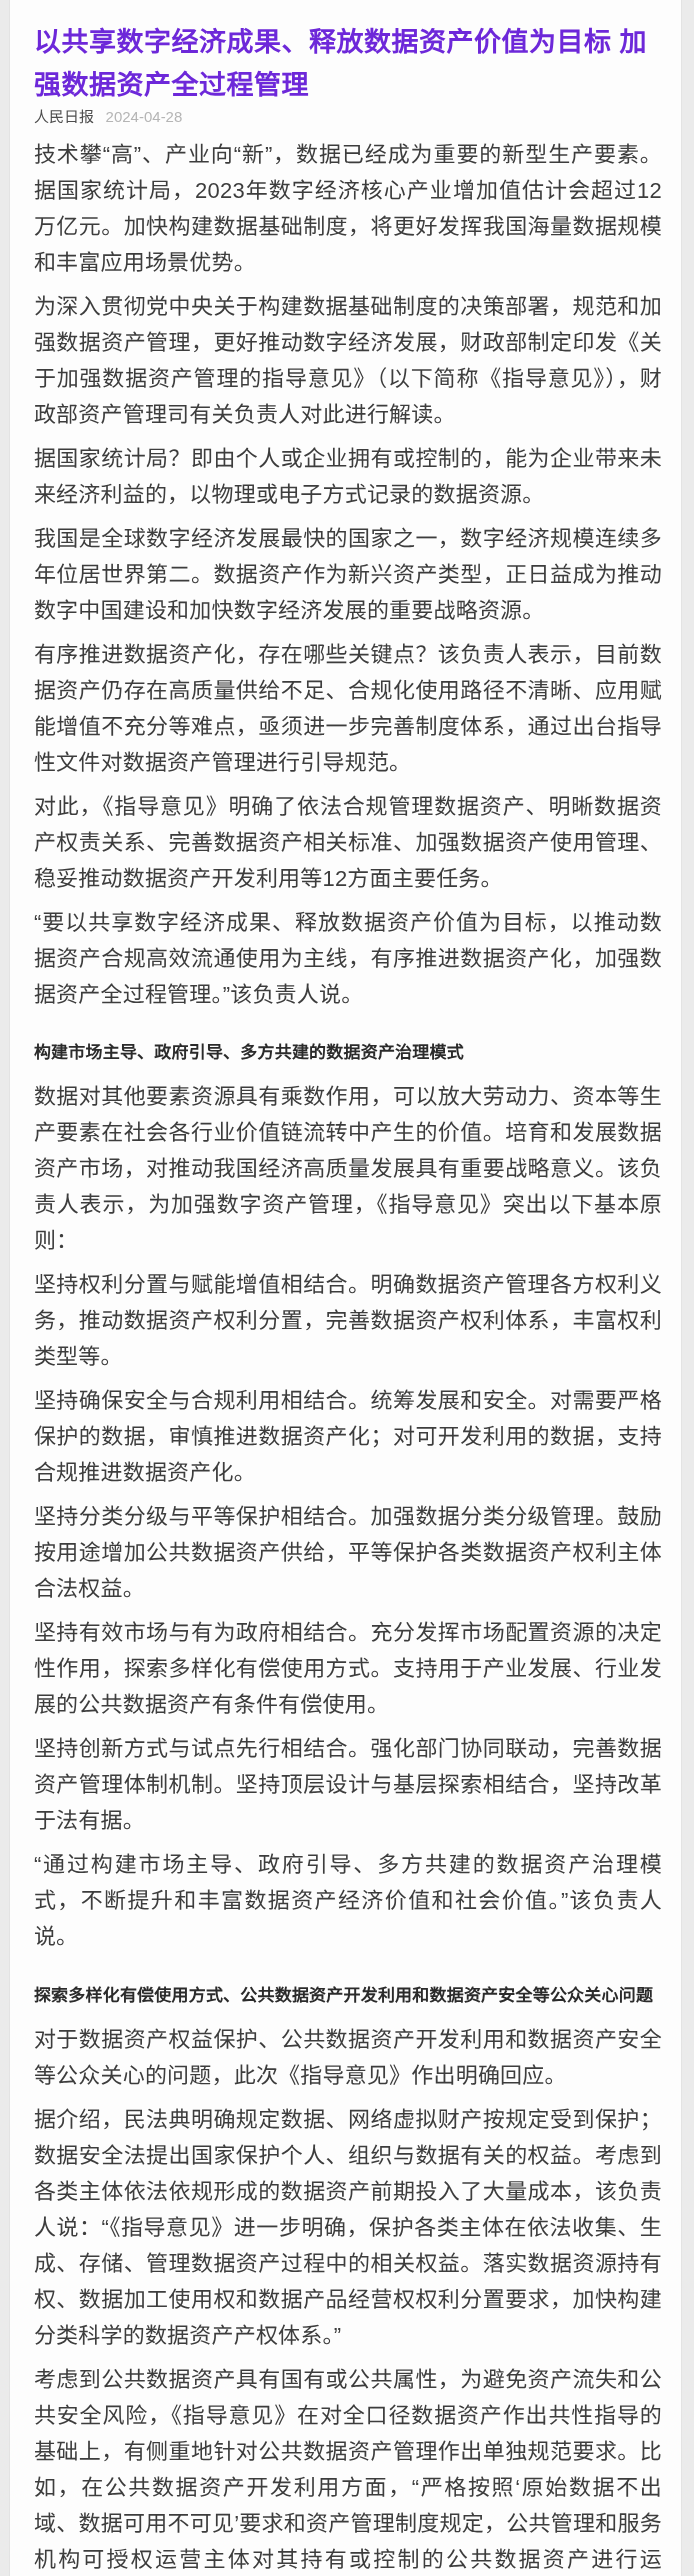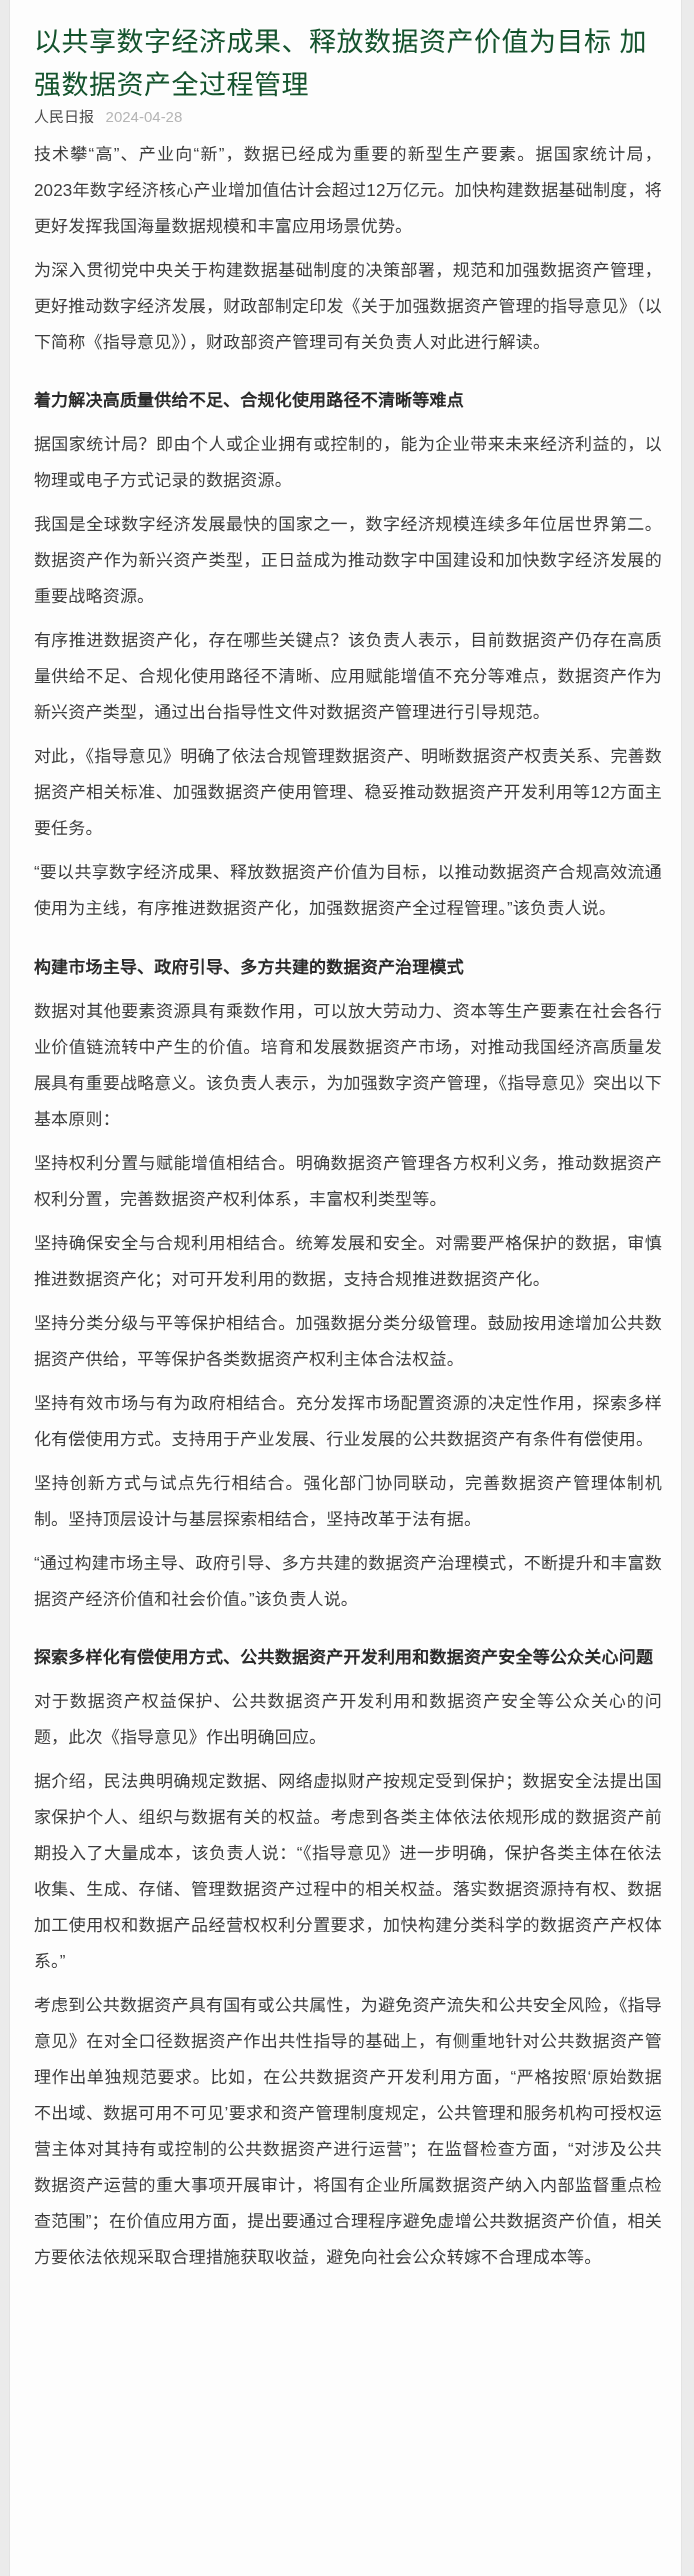--- a/index.html
+++ b/index.html
@@ -18,33 +18,33 @@
     margin-right: 13px;
     min-height: 2576px;
     background: #fdfdfd;
     border-left: 0.9px solid #e3e3e3;
     border-right: 0.9px solid #e3e3e3;
     padding: 20.7px 19px 38px 23.5px;
   }
   .article-title {
     font-size: 27px;
     line-height: 43px;
-    font-weight: 400;
-    color: #14532d;
+    font-weight: 700;
+    color: #6d28d9;
     letter-spacing: 0.5px;
   }
   .byline {
     font-size: 15px;
     line-height: 20.7px;
   }
   .byline .source { color: #4d4d4d; }
   .byline .date { color: #b5b5b5; margin-left: 7.5px; }
   .article-body { margin-top: 9.4px; }
   .body-p {
-    font-size: 17px;
+    font-size: 22px;
     line-height: 36px;
     color: #3d3d3d;
     text-align: justify;
     margin-top: 8px;
     letter-spacing: 0.2px;
   }
   .section-h {
     font-size: 17px;
     line-height: 36px;
     color: #2b2b2b;
@@ -63,24 +63,23 @@
     <h1 class="article-title">以共享数字经济成果、释放数据资产价值为目标 加强数据资产全过程管理</h1>
 
     <div class="byline">
       <span class="source">人民日报</span>
       <span class="date">2024-04-28</span>
     </div>
 
     <div class="article-body">
         <p class="body-p">技术攀“高”、产业向“新”，数据已经成为重要的新型生产要素。据国家统计局，2023年数字经济核心产业增加值估计会超过12万亿元。加快构建数据基础制度，将更好发挥我国海量数据规模和丰富应用场景优势。</p>
         <p class="body-p">为深入贯彻党中央关于构建数据基础制度的决策部署，规范和加强数据资产管理，更好推动数字经济发展，财政部制定印发《关于加强数据资产管理的指导意见》（以下简称《指导意见》），财政部资产管理司有关负责人对此进行解读。</p>
-        <h2 class="section-h">着力解决高质量供给不足、合规化使用路径不清晰等难点</h2>
         <p class="body-p">据国家统计局？即由个人或企业拥有或控制的，能为企业带来未来经济利益的，以物理或电子方式记录的数据资源。</p>
         <p class="body-p">我国是全球数字经济发展最快的国家之一，数字经济规模连续多年位居世界第二。数据资产作为新兴资产类型，正日益成为推动数字中国建设和加快数字经济发展的重要战略资源。</p>
-        <p class="body-p">有序推进数据资产化，存在哪些关键点？该负责人表示，目前数据资产仍存在高质量供给不足、合规化使用路径不清晰、应用赋能增值不充分等难点，数据资产作为新兴资产类型，通过出台指导性文件对数据资产管理进行引导规范。</p>
+        <p class="body-p">有序推进数据资产化，存在哪些关键点？该负责人表示，目前数据资产仍存在高质量供给不足、合规化使用路径不清晰、应用赋能增值不充分等难点，亟须进一步完善制度体系，通过出台指导性文件对数据资产管理进行引导规范。</p>
         <p class="body-p">对此，《指导意见》明确了依法合规管理数据资产、明晰数据资产权责关系、完善数据资产相关标准、加强数据资产使用管理、稳妥推动数据资产开发利用等12方面主要任务。</p>
         <p class="body-p">“要以共享数字经济成果、释放数据资产价值为目标，以推动数据资产合规高效流通使用为主线，有序推进数据资产化，加强数据资产全过程管理。”该负责人说。</p>
         <h2 class="section-h">构建市场主导、政府引导、多方共建的数据资产治理模式</h2>
         <p class="body-p">数据对其他要素资源具有乘数作用，可以放大劳动力、资本等生产要素在社会各行业价值链流转中产生的价值。培育和发展数据资产市场，对推动我国经济高质量发展具有重要战略意义。该负责人表示，为加强数字资产管理，《指导意见》突出以下基本原则：</p>
         <p class="body-p">坚持权利分置与赋能增值相结合。明确数据资产管理各方权利义务，推动数据资产权利分置，完善数据资产权利体系，丰富权利类型等。</p>
         <p class="body-p">坚持确保安全与合规利用相结合。统筹发展和安全。对需要严格保护的数据，审慎推进数据资产化；对可开发利用的数据，支持合规推进数据资产化。</p>
         <p class="body-p">坚持分类分级与平等保护相结合。加强数据分类分级管理。鼓励按用途增加公共数据资产供给，平等保护各类数据资产权利主体合法权益。</p>
         <p class="body-p">坚持有效市场与有为政府相结合。充分发挥市场配置资源的决定性作用，探索多样化有偿使用方式。支持用于产业发展、行业发展的公共数据资产有条件有偿使用。</p>
         <p class="body-p">坚持创新方式与试点先行相结合。强化部门协同联动，完善数据资产管理体制机制。坚持顶层设计与基层探索相结合，坚持改革于法有据。</p>
         <p class="body-p">“通过构建市场主导、政府引导、多方共建的数据资产治理模式，不断提升和丰富数据资产经济价值和社会价值。”该负责人说。</p>

